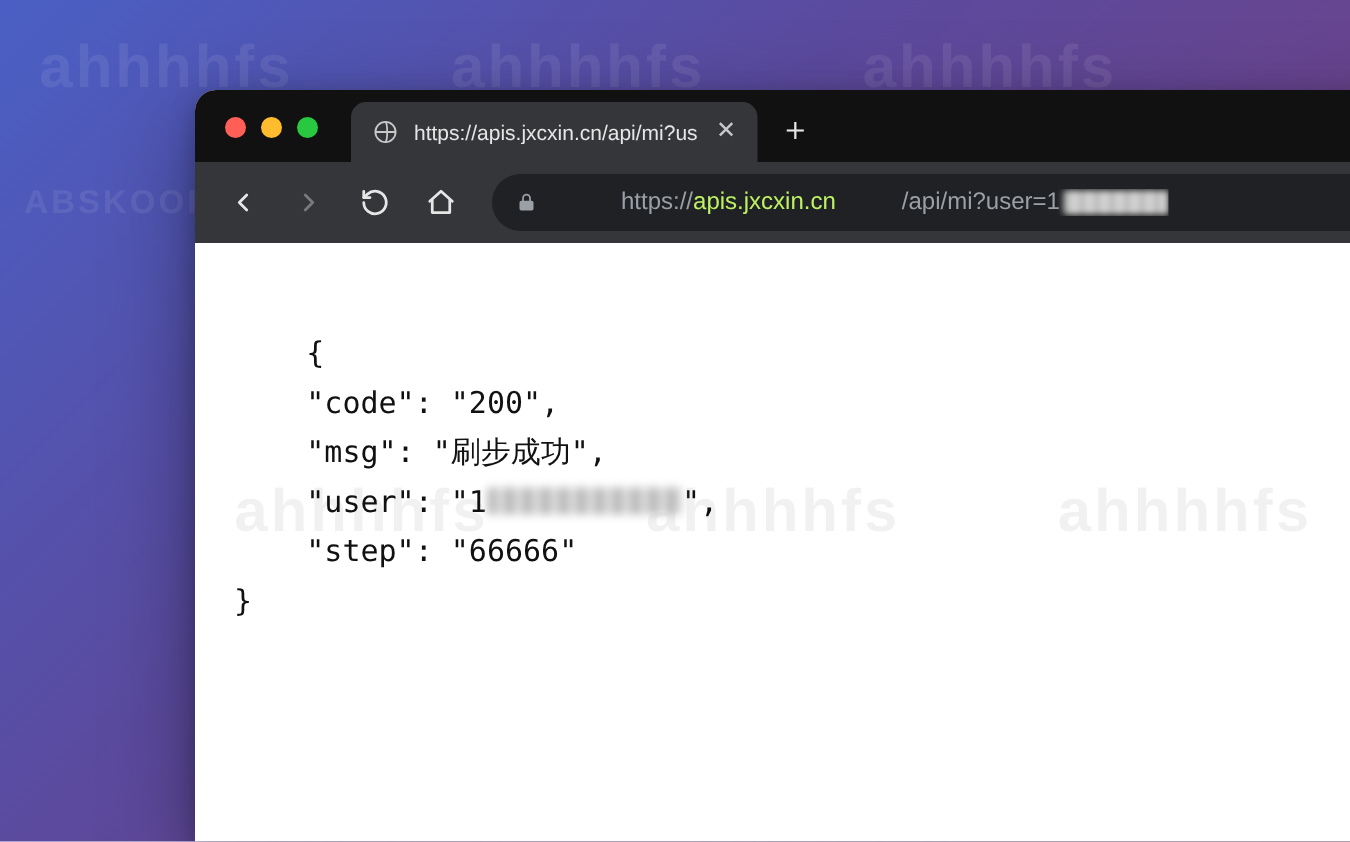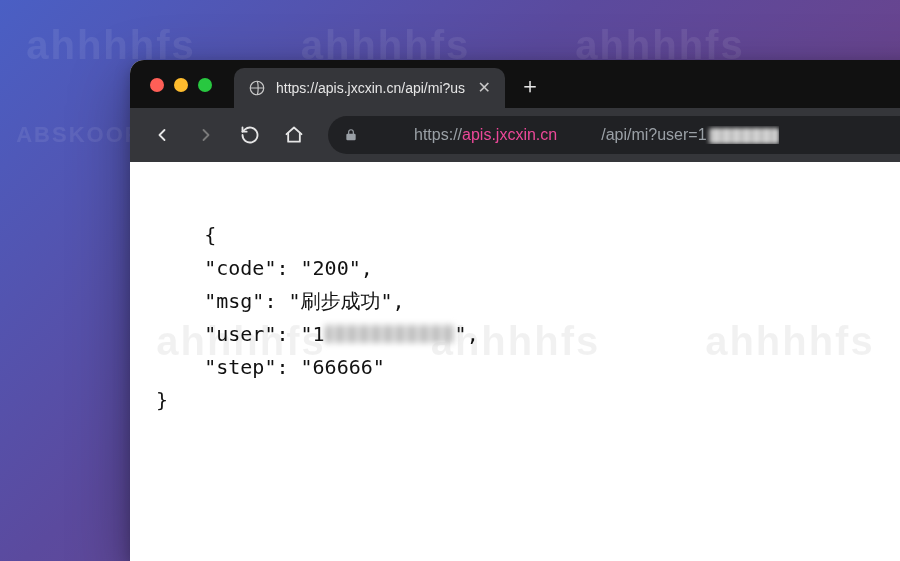--- a/index.html
+++ b/index.html
@@ -128,21 +128,21 @@
     overflow: hidden;
   }
   .lock-icon { color: #9aa0a6; display: flex; }
   .lock-icon svg { width: 14px; height: 14px; }
   .url {
     font-size: 16px;
     white-space: nowrap;
     overflow: hidden;
   }
   .url .dim { color: #9aa0a6; margin-left: 44px; }
-  .url .bright { color: #ec4899; }
+  .url .bright { color: #bef264; }
   .url .censor {
     display: inline-block;
     width: 70px; height: 16px;
     background: repeating-linear-gradient(90deg, #bdbdbd 0 5px, #d6d6d6 5px 10px);
     vertical-align: middle;
     filter: blur(2px);
     border-radius: 2px;
     margin-left: 2px;
   }
   .content {

